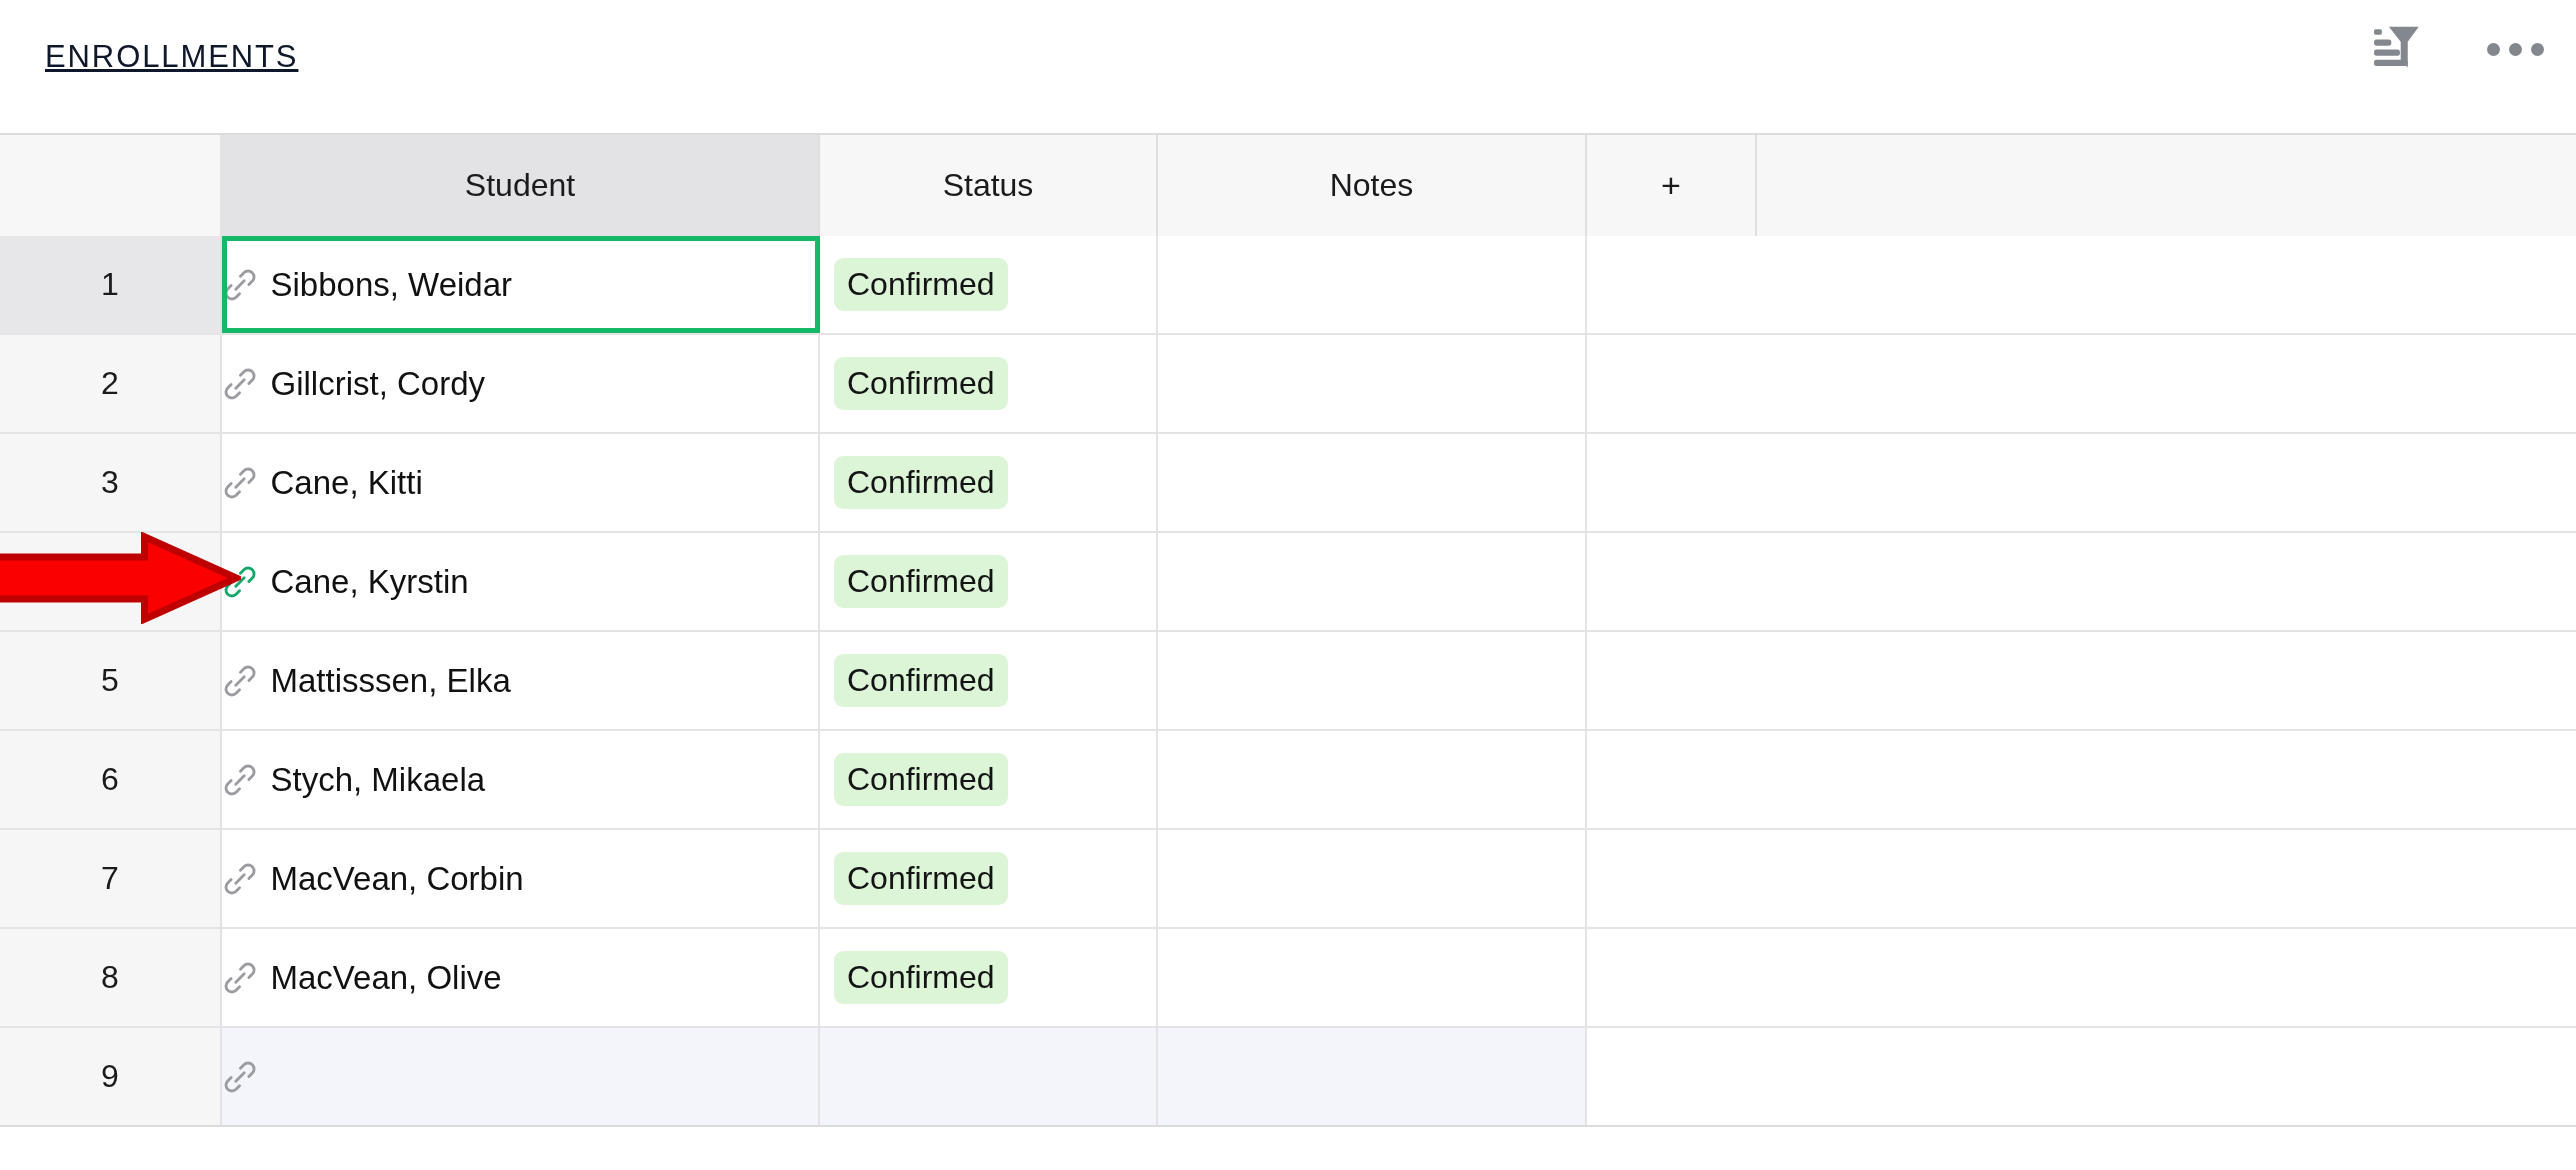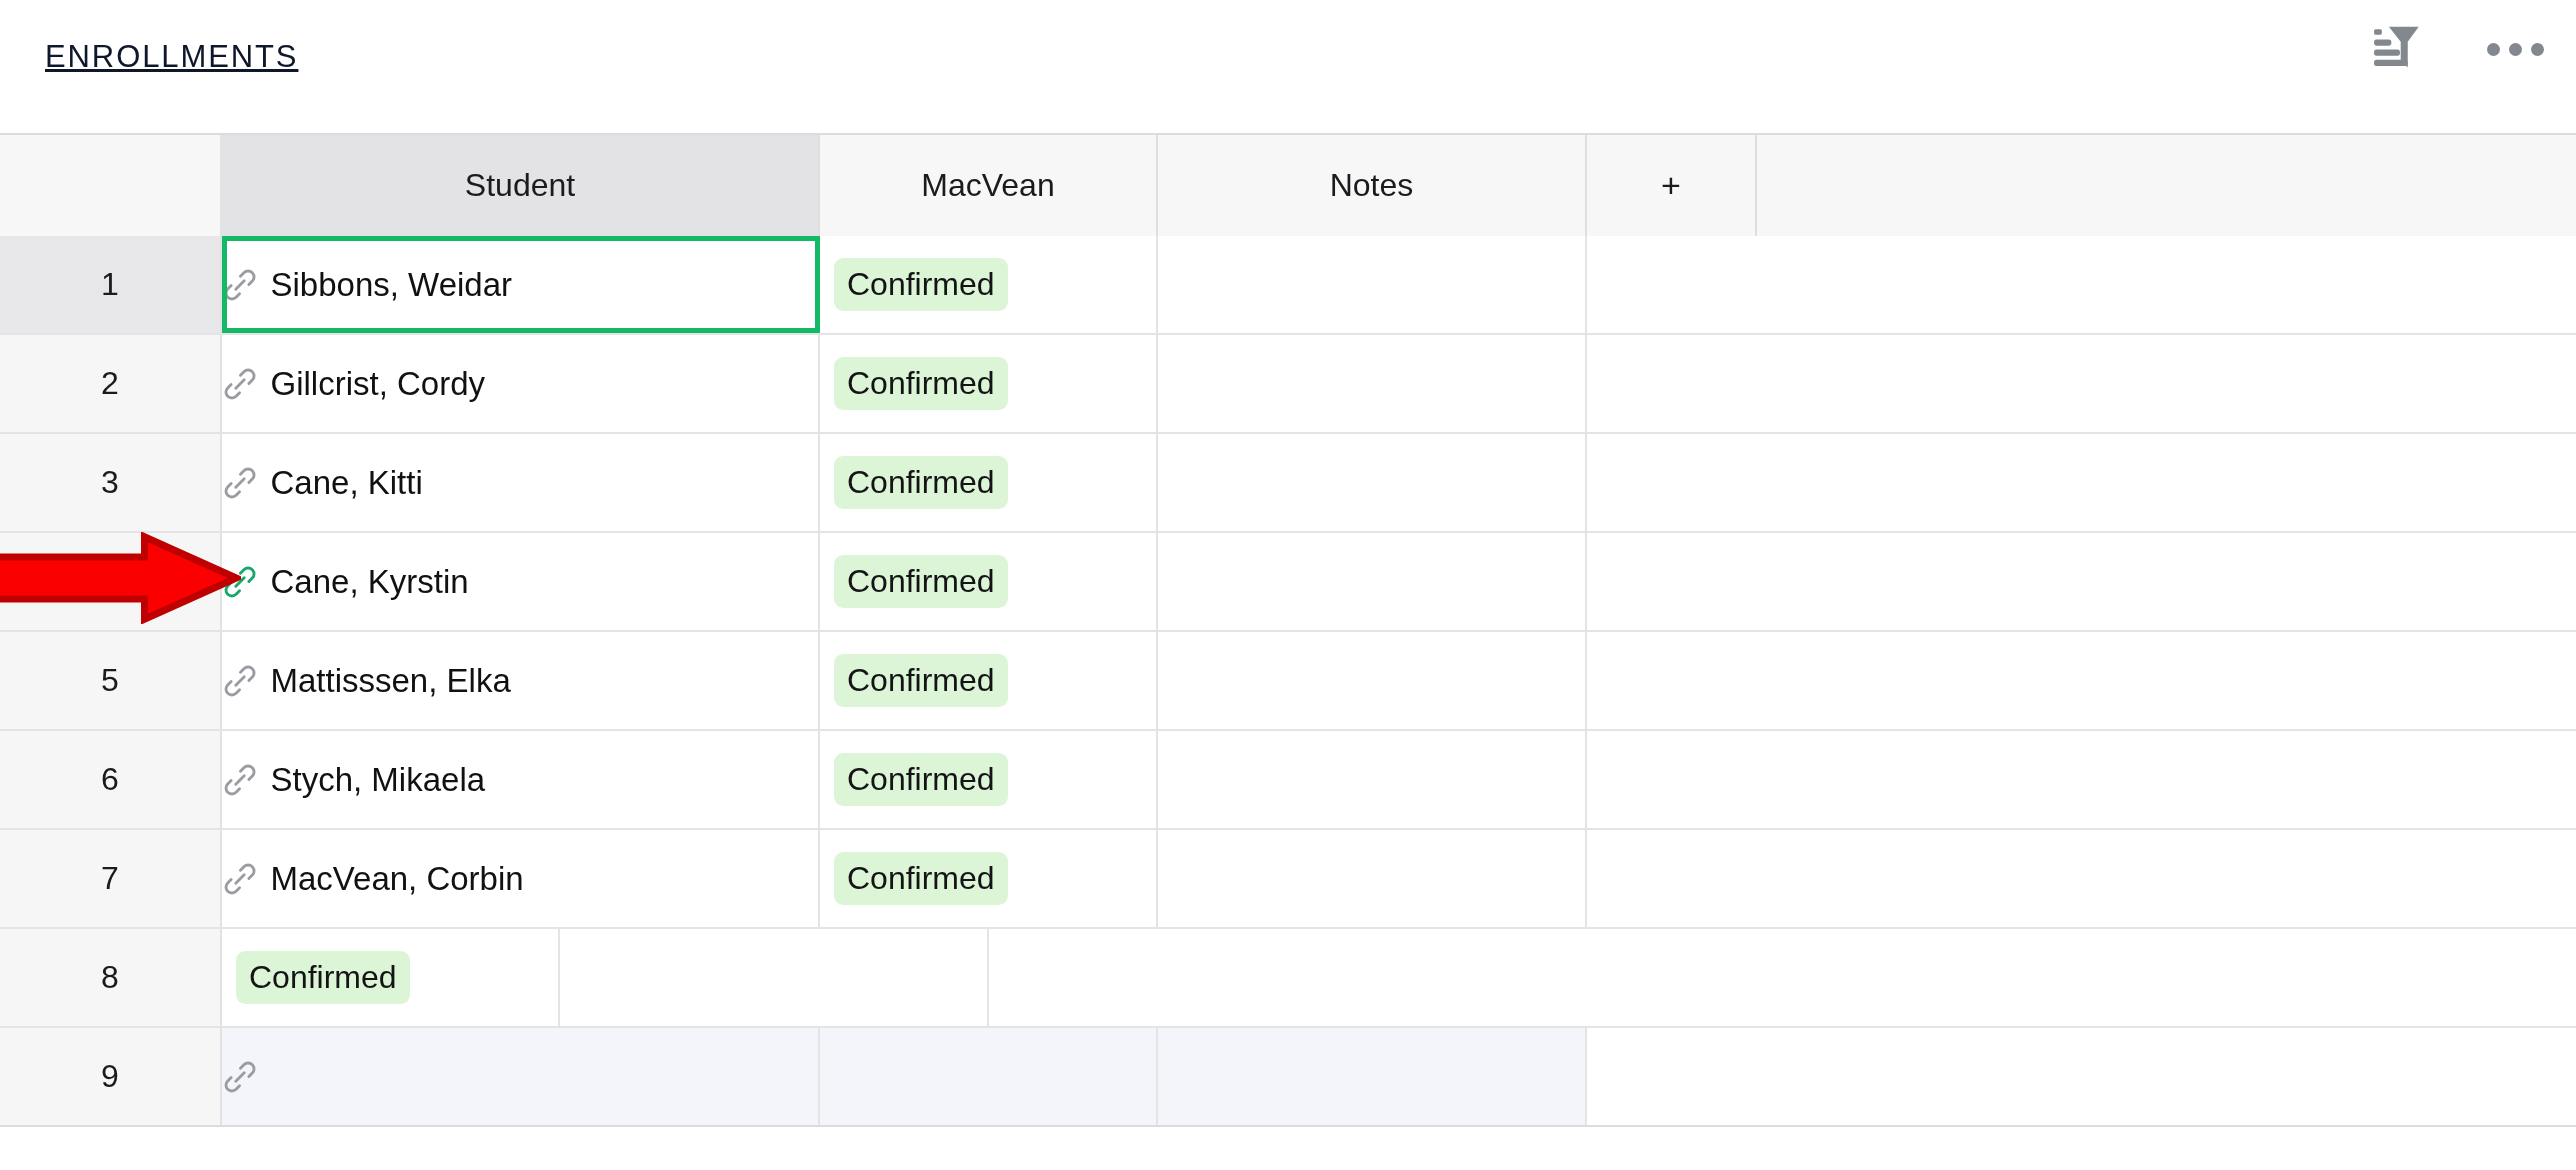--- a/index.html
+++ b/index.html
@@ -245,21 +245,21 @@
       </div>
 
     </div>
   </div>
 
   <div class="grid">
 
     <div class="grid-header">
       <div class="hcell rownum"></div>
       <div class="hcell student">Student</div>
-      <div class="hcell status">MacVean</div>
+      <div class="hcell status">Status</div>
       <div class="hcell notes">Notes</div>
       <div class="hcell plus">+</div>
       <div class="hcell filler"></div>
     </div>
 
     <div class="grid-body" id="grid-body">
         <div class="row active">
           <div class="cell rownum">1</div>
           <div class="cell student selected">
             <span class="link-icon">
@@ -380,20 +380,30 @@
             <span class="student-name">MacVean, Corbin</span>
           </div>
           <div class="cell status">
             <span class="badge">Confirmed</span>
           </div>
           <div class="cell notes"></div>
           <div class="cell tail"></div>
         </div>
         <div class="row">
           <div class="cell rownum">8</div>
+          <div class="cell student">
+            <span class="link-icon">
+              <svg viewBox="0 0 24 24" fill="none" stroke="#9a9ca1" stroke-width="1.9" stroke-linecap="round" stroke-linejoin="round">
+                <path d="M9.2 14.8 L14.8 9.2"></path>
+                <path d="M12.3 6.1 L14.6 3.8 a3.9 3.9 0 0 1 5.6 5.6 l-2.3 2.3"></path>
+                <path d="M11.7 17.9 L9.4 20.2 a3.9 3.9 0 0 1 -5.6 -5.6 l2.3 -2.3"></path>
+              </svg>
+            </span>
+            <span class="student-name">MacVean, Olive</span>
+          </div>
           <div class="cell status">
             <span class="badge">Confirmed</span>
           </div>
           <div class="cell notes"></div>
           <div class="cell tail"></div>
         </div>
         <div class="row newrow">
           <div class="cell rownum">9</div>
           <div class="cell student">
             <span class="link-icon">

